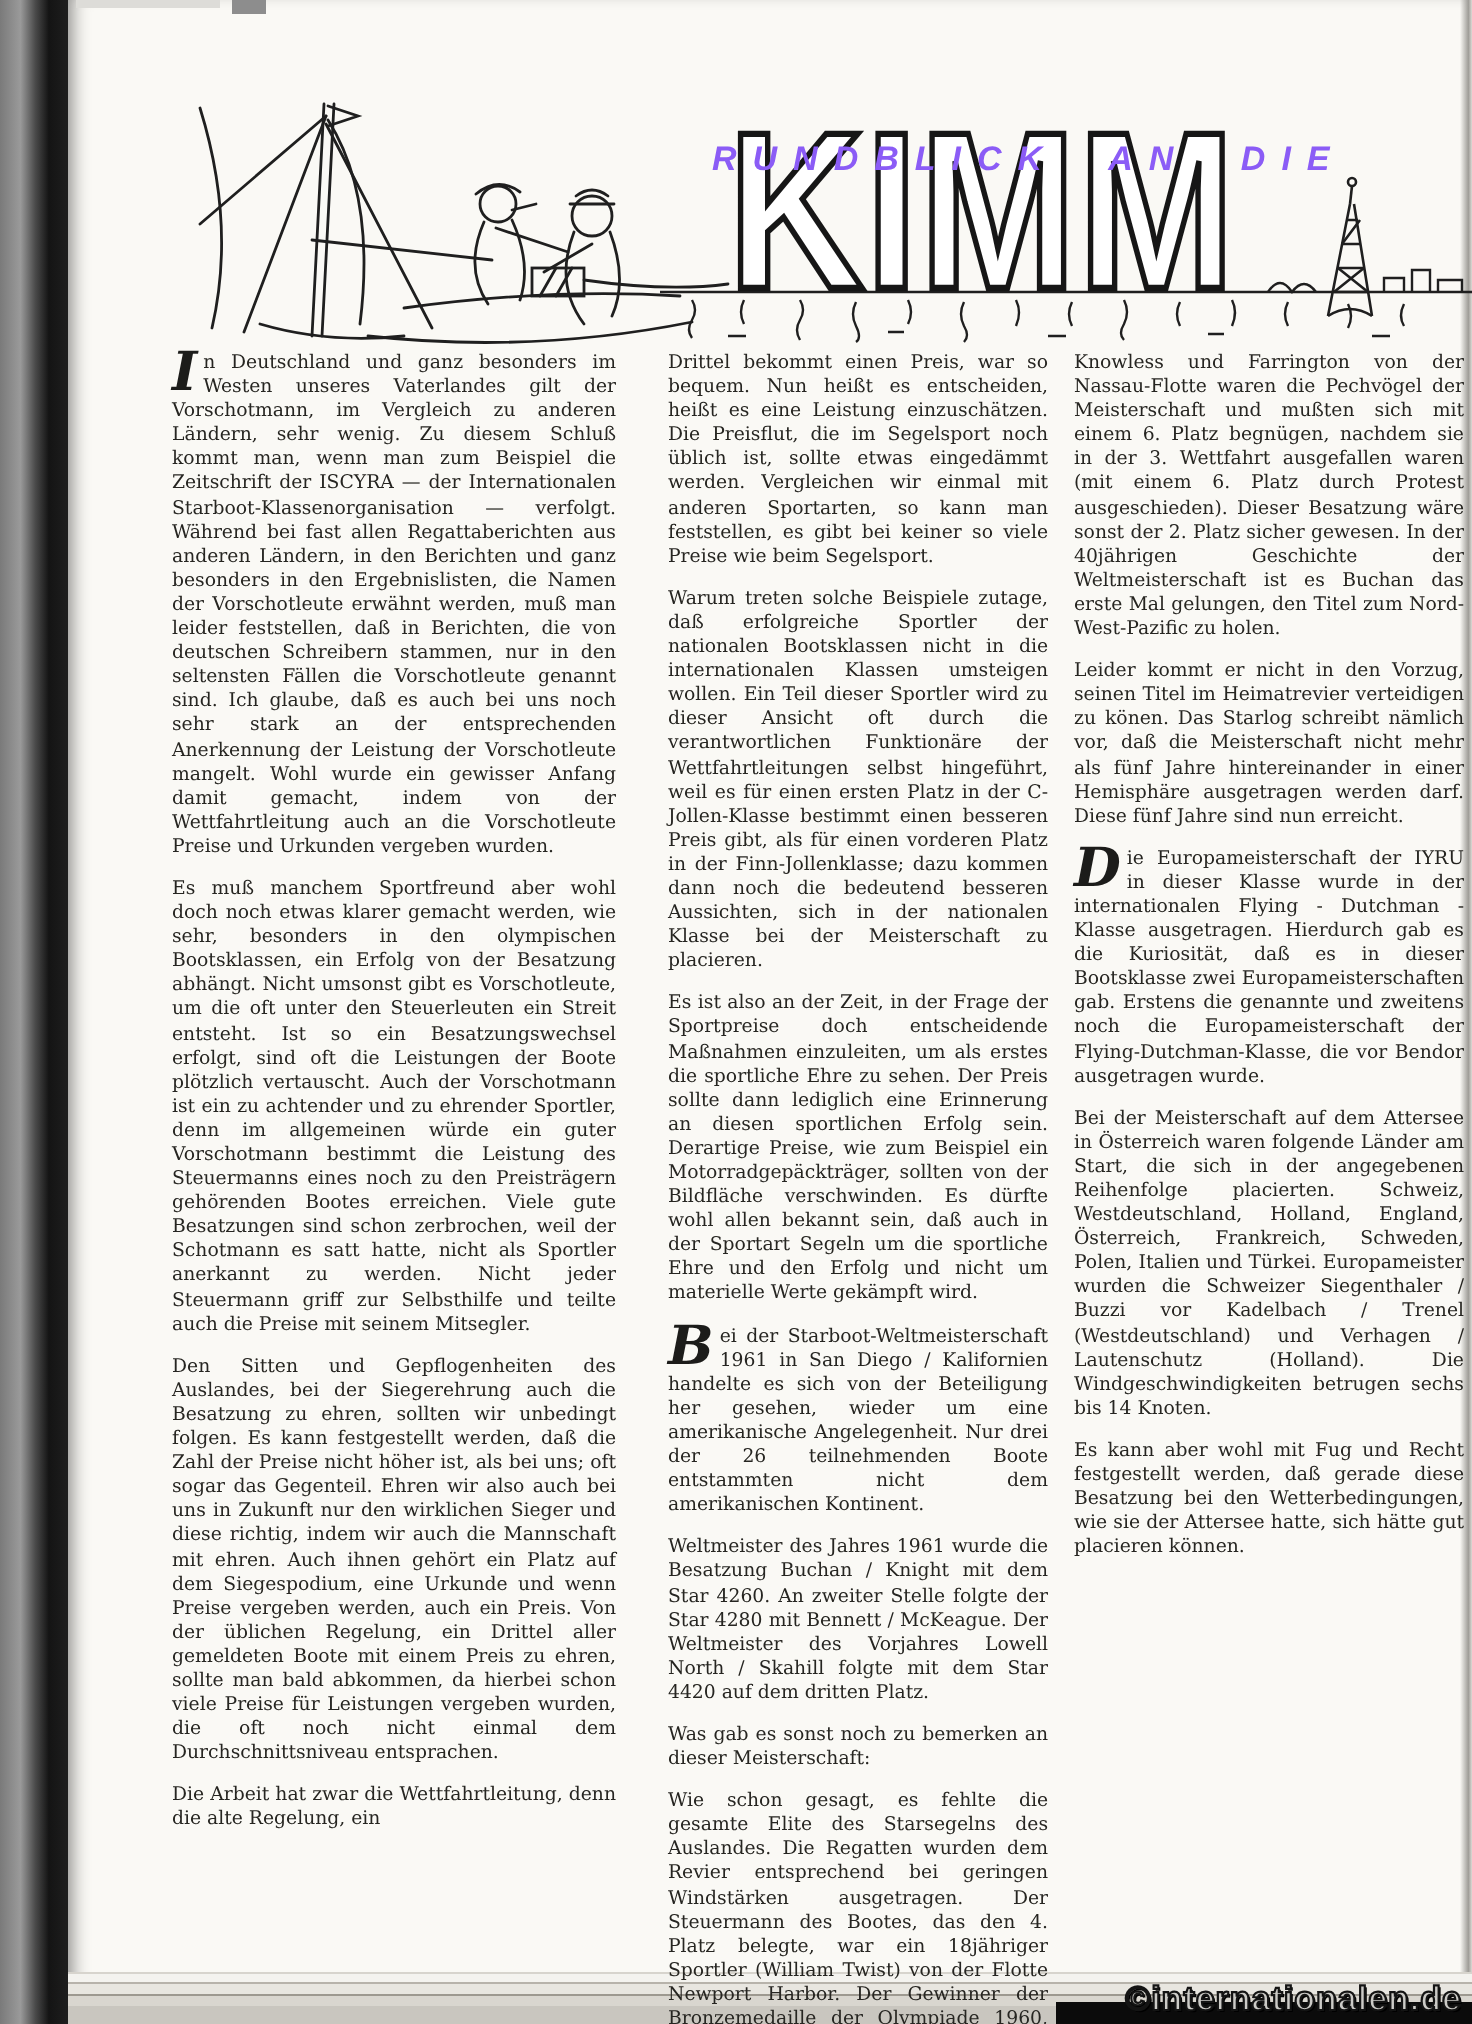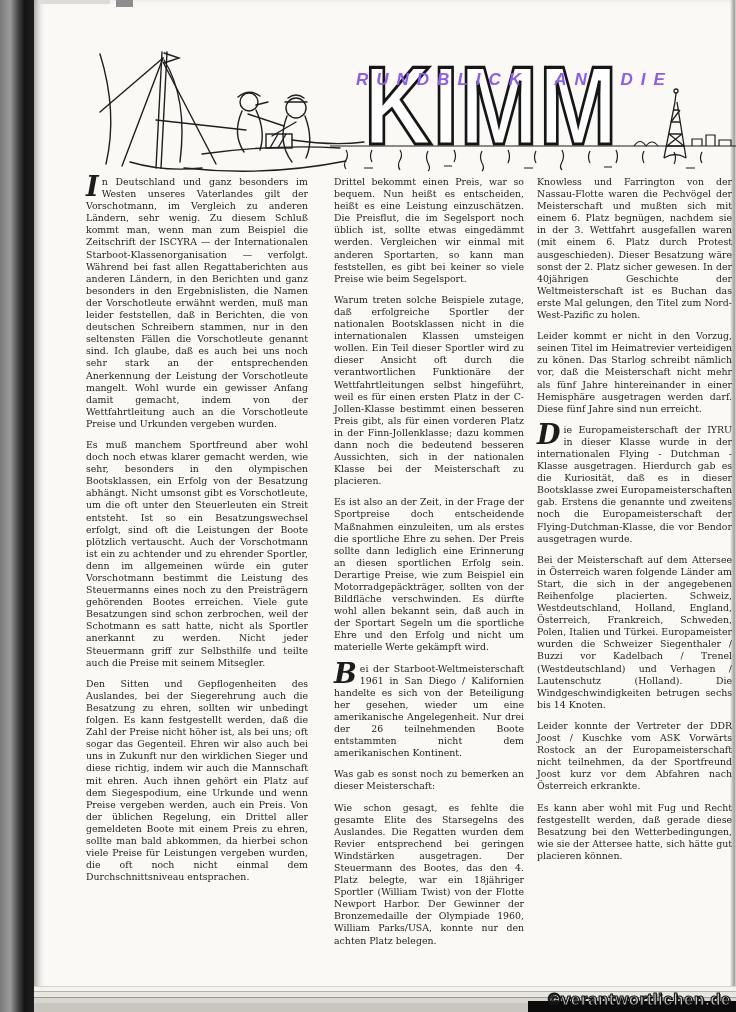--- a/index.html
+++ b/index.html
@@ -122,40 +122,41 @@
     </svg>
     <div class="kimm">KIMM</div>
     <div class="rundblick">RUNDBLICK AN DIE</div>
   </div>
 
   <div class="content">
     <div class="col col-1">
         <p class="para"><span class="dropcap">I</span>n Deutschland und ganz besonders im Westen unseres Vaterlandes gilt der Vorschotmann, im Vergleich zu anderen Ländern, sehr wenig. Zu diesem Schluß kommt man, wenn man zum Beispiel die Zeitschrift der ISCYRA — der Internationalen Starboot-Klassenorganisation — verfolgt. Während bei fast allen Regattaberichten aus anderen Ländern, in den Berichten und ganz besonders in den Ergebnislisten, die Namen der Vorschotleute erwähnt werden, muß man leider feststellen, daß in Berichten, die von deutschen Schreibern stammen, nur in den seltensten Fällen die Vorschotleute genannt sind. Ich glaube, daß es auch bei uns noch sehr stark an der entsprechenden Anerkennung der Leistung der Vorschotleute mangelt. Wohl wurde ein gewisser Anfang damit gemacht, indem von der Wettfahrtleitung auch an die Vorschotleute Preise und Urkunden vergeben wurden.</p>
         <p class="para">Es muß manchem Sportfreund aber wohl doch noch etwas klarer gemacht werden, wie sehr, besonders in den olympischen Bootsklassen, ein Erfolg von der Besatzung abhängt. Nicht umsonst gibt es Vorschotleute, um die oft unter den Steuerleuten ein Streit entsteht. Ist so ein Besatzungswechsel erfolgt, sind oft die Leistungen der Boote plötzlich vertauscht. Auch der Vorschotmann ist ein zu achtender und zu ehrender Sportler, denn im allgemeinen würde ein guter Vorschotmann bestimmt die Leistung des Steuermanns eines noch zu den Preisträgern gehörenden Bootes erreichen. Viele gute Besatzungen sind schon zerbrochen, weil der Schotmann es satt hatte, nicht als Sportler anerkannt zu werden. Nicht jeder Steuermann griff zur Selbsthilfe und teilte auch die Preise mit seinem Mitsegler.</p>
         <p class="para">Den Sitten und Gepflogenheiten des Auslandes, bei der Siegerehrung auch die Besatzung zu ehren, sollten wir unbedingt folgen. Es kann festgestellt werden, daß die Zahl der Preise nicht höher ist, als bei uns; oft sogar das Gegenteil. Ehren wir also auch bei uns in Zukunft nur den wirklichen Sieger und diese richtig, indem wir auch die Mannschaft mit ehren. Auch ihnen gehört ein Platz auf dem Siegespodium, eine Urkunde und wenn Preise vergeben werden, auch ein Preis. Von der üblichen Regelung, ein Drittel aller gemeldeten Boote mit einem Preis zu ehren, sollte man bald abkommen, da hierbei schon viele Preise für Leistungen vergeben wurden, die oft noch nicht einmal dem Durchschnittsniveau entsprachen.</p>
+        <p class="para">Die Arbeit hat zwar die Wettfahrtleitung, denn die alte Regelung, ein</p>
       </div>
     <div class="col col-2">
         <p class="para">Drittel bekommt einen Preis, war so bequem. Nun heißt es entscheiden, heißt es eine Leistung einzuschätzen. Die Preisflut, die im Segelsport noch üblich ist, sollte etwas eingedämmt werden. Vergleichen wir einmal mit anderen Sportarten, so kann man feststellen, es gibt bei keiner so viele Preise wie beim Segelsport.</p>
         <p class="para">Warum treten solche Beispiele zutage, daß erfolgreiche Sportler der nationalen Bootsklassen nicht in die internationalen Klassen umsteigen wollen. Ein Teil dieser Sportler wird zu dieser Ansicht oft durch die verantwortlichen Funktionäre der Wettfahrtleitungen selbst hingeführt, weil es für einen ersten Platz in der C-Jollen-Klasse bestimmt einen besseren Preis gibt, als für einen vorderen Platz in der Finn-Jollenklasse; dazu kommen dann noch die bedeutend besseren Aussichten, sich in der nationalen Klasse bei der Meisterschaft zu placieren.</p>
         <p class="para">Es ist also an der Zeit, in der Frage der Sportpreise doch entscheidende Maßnahmen einzuleiten, um als erstes die sportliche Ehre zu sehen. Der Preis sollte dann lediglich eine Erinnerung an diesen sportlichen Erfolg sein. Derartige Preise, wie zum Beispiel ein Motorradgepäckträger, sollten von der Bildfläche verschwinden. Es dürfte wohl allen bekannt sein, daß auch in der Sportart Segeln um die sportliche Ehre und den Erfolg und nicht um materielle Werte gekämpft wird.</p>
         <p class="para"><span class="dropcap">B</span>ei der Starboot-Weltmeisterschaft 1961 in San Diego / Kalifornien handelte es sich von der Beteiligung her gesehen, wieder um eine amerikanische Angelegenheit. Nur drei der 26 teilnehmenden Boote entstammten nicht dem amerikanischen Kontinent.</p>
+        <p class="para">Weltmeister des Jahres 1961 wurde die Besatzung Buchan / Knight mit dem Star 4260. An zweiter Stelle folgte der Star 4280 mit Bennett / McKeague. Der Weltmeister des Vorjahres Lowell North / Skahill folgte mit dem Star 4420 auf dem dritten Platz.</p>
         <p class="para">Was gab es sonst noch zu bemerken an dieser Meisterschaft:</p>
         <p class="para">Wie schon gesagt, es fehlte die gesamte Elite des Starsegelns des Auslandes. Die Regatten wurden dem Revier entsprechend bei geringen Windstärken ausgetragen. Der Steuermann des Bootes, das den 4. Platz belegte, war ein 18jähriger Sportler (William Twist) von der Flotte Newport Harbor. Der Gewinner der Bronzemedaille der Olympiade 1960, William Parks/USA, konnte nur den achten Platz belegen.</p>
       </div>
     <div class="col col-3">
         <p class="para">Knowless und Farrington von der Nassau-Flotte waren die Pechvögel der Meisterschaft und mußten sich mit einem 6. Platz begnügen, nachdem sie in der 3. Wettfahrt ausgefallen waren (mit einem 6. Platz durch Protest ausgeschieden). Dieser Besatzung wäre sonst der 2. Platz sicher gewesen. In der 40jährigen Geschichte der Weltmeisterschaft ist es Buchan das erste Mal gelungen, den Titel zum Nord-West-Pazific zu holen.</p>
         <p class="para">Leider kommt er nicht in den Vorzug, seinen Titel im Heimatrevier verteidigen zu könen. Das Starlog schreibt nämlich vor, daß die Meisterschaft nicht mehr als fünf Jahre hintereinander in einer Hemisphäre ausgetragen werden darf. Diese fünf Jahre sind nun erreicht.</p>
         <p class="para"><span class="dropcap">D</span>ie Europameisterschaft der IYRU in dieser Klasse wurde in der internationalen Flying - Dutchman - Klasse ausgetragen. Hierdurch gab es die Kuriosität, daß es in dieser Bootsklasse zwei Europameisterschaften gab. Erstens die genannte und zweitens noch die Europameisterschaft der Flying-Dutchman-Klasse, die vor Bendor ausgetragen wurde.</p>
         <p class="para">Bei der Meisterschaft auf dem Attersee in Österreich waren folgende Länder am Start, die sich in der angegebenen Reihenfolge placierten. Schweiz, Westdeutschland, Holland, England, Österreich, Frankreich, Schweden, Polen, Italien und Türkei. Europameister wurden die Schweizer Siegenthaler / Buzzi vor Kadelbach / Trenel (Westdeutschland) und Verhagen / Lautenschutz (Holland). Die Windgeschwindigkeiten betrugen sechs bis 14 Knoten.</p>
-        <p class="para">Leider konnte der Vertreter der DDR Joost / Kuschke vom ASK Vorwärts Rostock an der Europameisterschaft nicht teilnehmen, da der Sportfreund Joost kurz vor dem Abfahren nach Österreich erkrankte.</p>
         <p class="para">Es kann aber wohl mit Fug und Recht festgestellt werden, daß gerade diese Besatzung bei den Wetterbedingungen, wie sie der Attersee hatte, sich hätte gut placieren können.</p>
       </div>
   </div>
 
   <div class="page-stack">
     <div class="stack-line1"></div>
     <div class="stack-line2"></div>
     <div class="stack-line3"></div>
     <div class="stack-line4"></div>
   </div>
   <div class="bottom-black"></div>
-  <div class="watermark">©verantwortlichen.de</div>
+  <div class="watermark">©internationalen.de</div>
 </div>
 
 </body></html>

